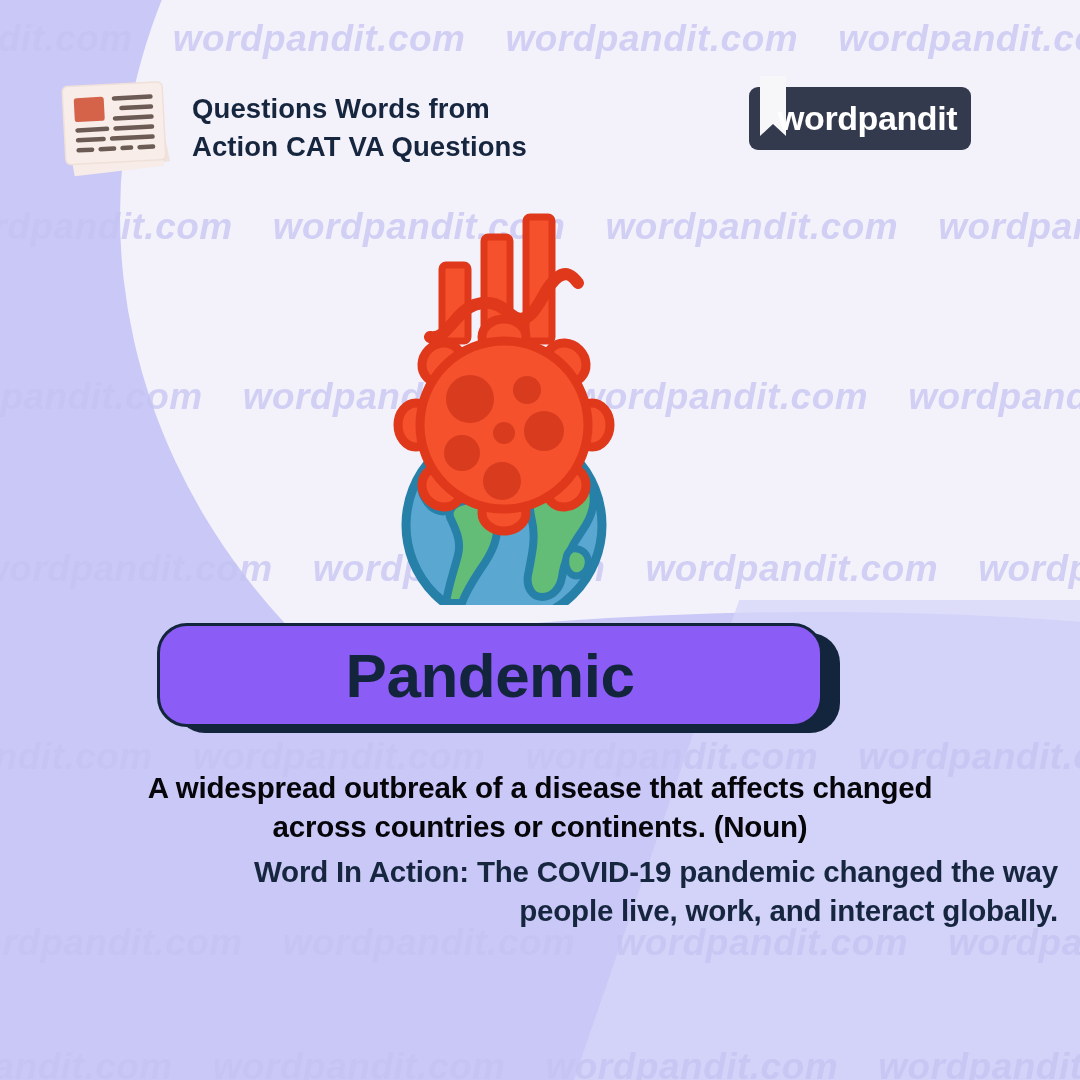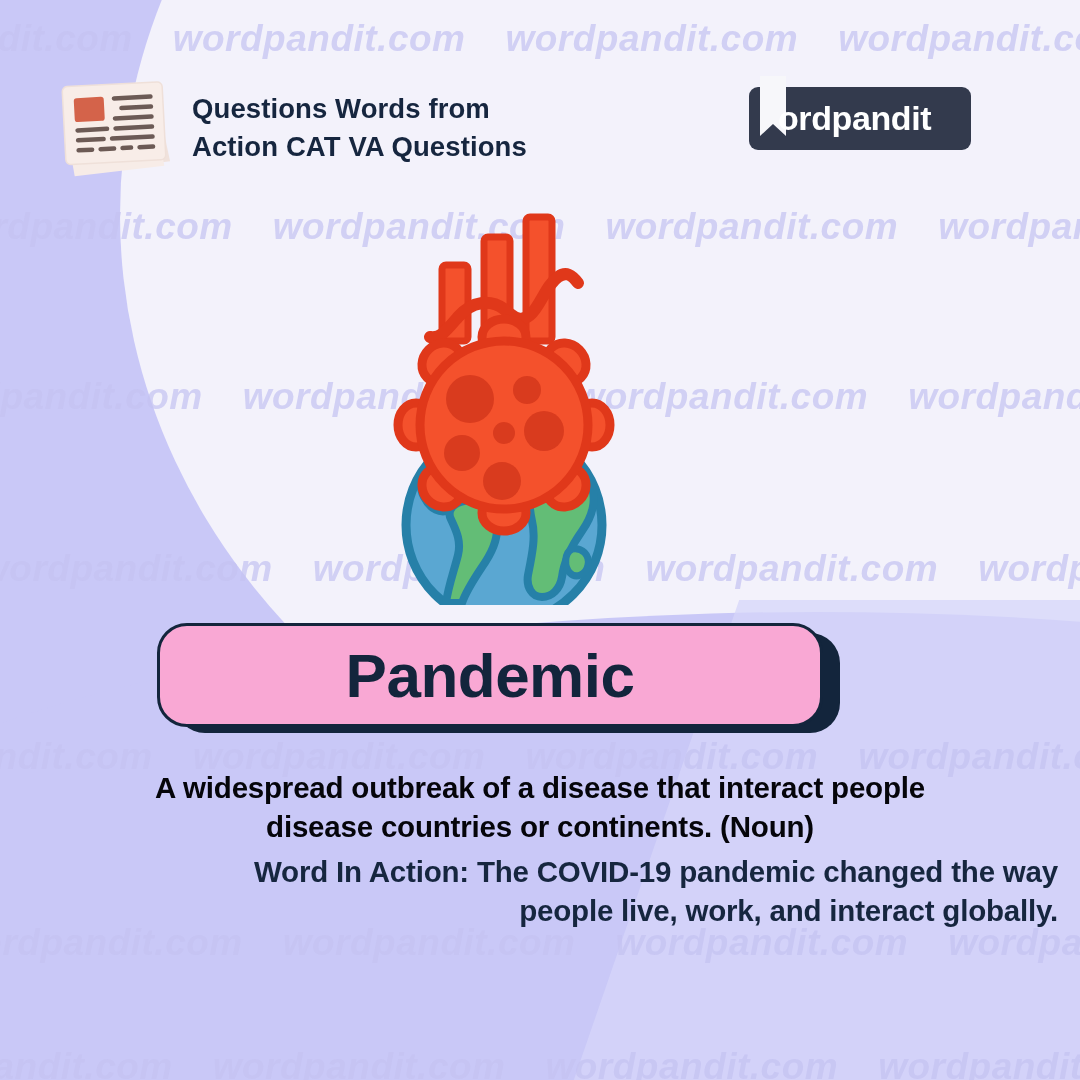--- a/index.html
+++ b/index.html
@@ -150,21 +150,21 @@
     height: 100px;
     background: #13253c;
     border-radius: 30px;
   }
   .word-card {
     position: absolute;
     left: 157px;
     top: 623px;
     width: 660px;
     height: 98px;
-    background: #f9a8d4;
+    background: #8b5cf6;
     border: 3px solid #13253c;
     border-radius: 30px;
     display: flex;
     align-items: center;
     justify-content: center;
   }
   .word-card-text {
     font-size: 62px;
     font-weight: 700;
     color: #13253c;
@@ -251,21 +251,21 @@
     <div>Questions Words from</div>
     <div>Action CAT VA Questions</div>
   </div>
 
   <div class="logo-badge"></div>
   <div class="logo-ribbon">
     <svg viewBox="0 0 30 68" width="30" height="68">
       <path d="M2 0 H28 V60 L15 48 L2 60 Z" fill="#f7f7fa"></path>
     </svg>
   </div>
-  <div class="logo-text">ordpandit</div>
+  <div class="logo-text">wordpandit</div>
 
   <div class="illustration">
     <svg viewBox="0 0 250 400" width="250" height="400">
 
       <g>
 
         <rect x="56" y="60" width="26" height="76" rx="4" fill="#f4512c" stroke="#e0381a" stroke-width="7"></rect>
 
         <rect x="98" y="32" width="26" height="104" rx="4" fill="#f4512c" stroke="#e0381a" stroke-width="7"></rect>
 
@@ -348,22 +348,22 @@
       </g>
     </svg>
   </div>
 
   <div class="word-card-shadow"></div>
   <div class="word-card">
     <span class="word-card-text">Pandemic</span>
   </div>
 
   <div class="definition">
-    <div>A widespread outbreak of a disease that interact people</div>
-    <div>disease countries or continents. (Noun)</div>
+    <div>A widespread outbreak of a disease that affects changed</div>
+    <div>across countries or continents. (Noun)</div>
   </div>
 
   <div class="example">
     <div>Word In Action: The COVID-19 pandemic changed the way</div>
     <div>people live, work, and interact globally.</div>
   </div>
 
 </div>
 
 </body></html>

